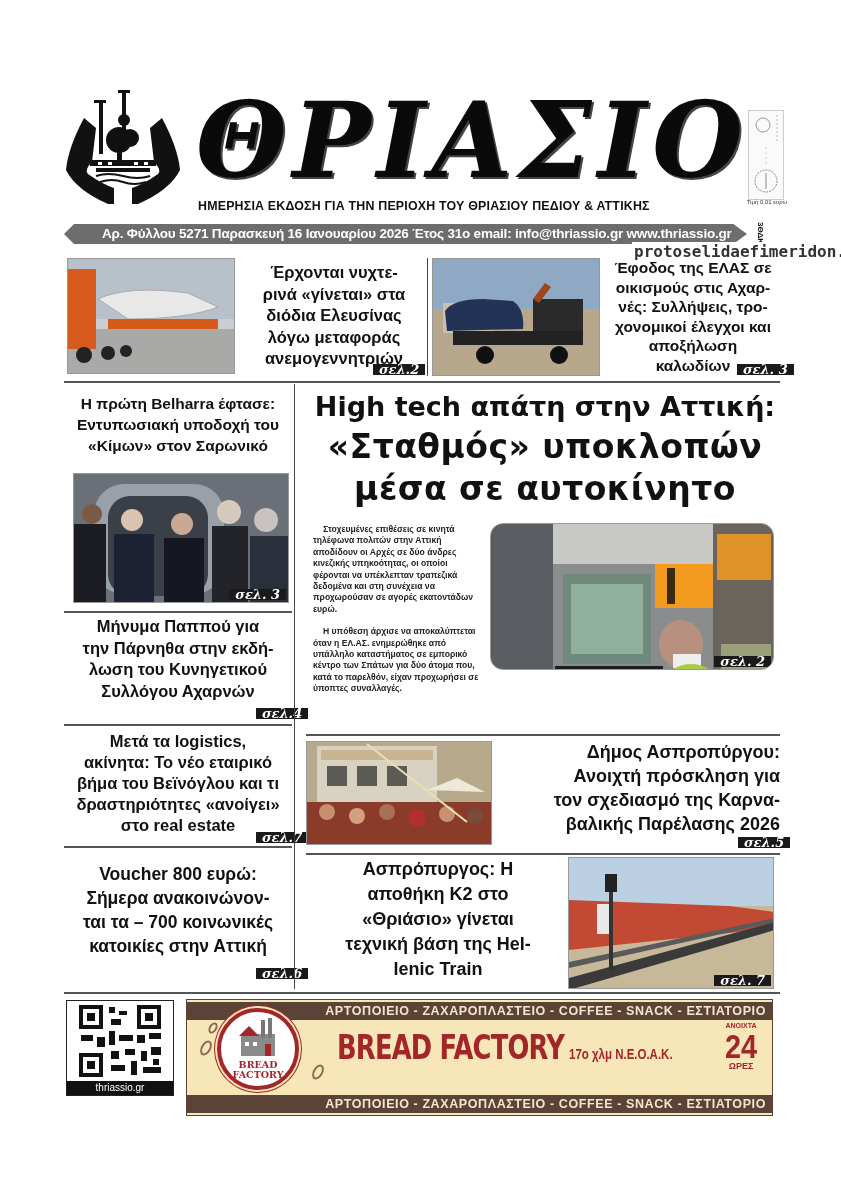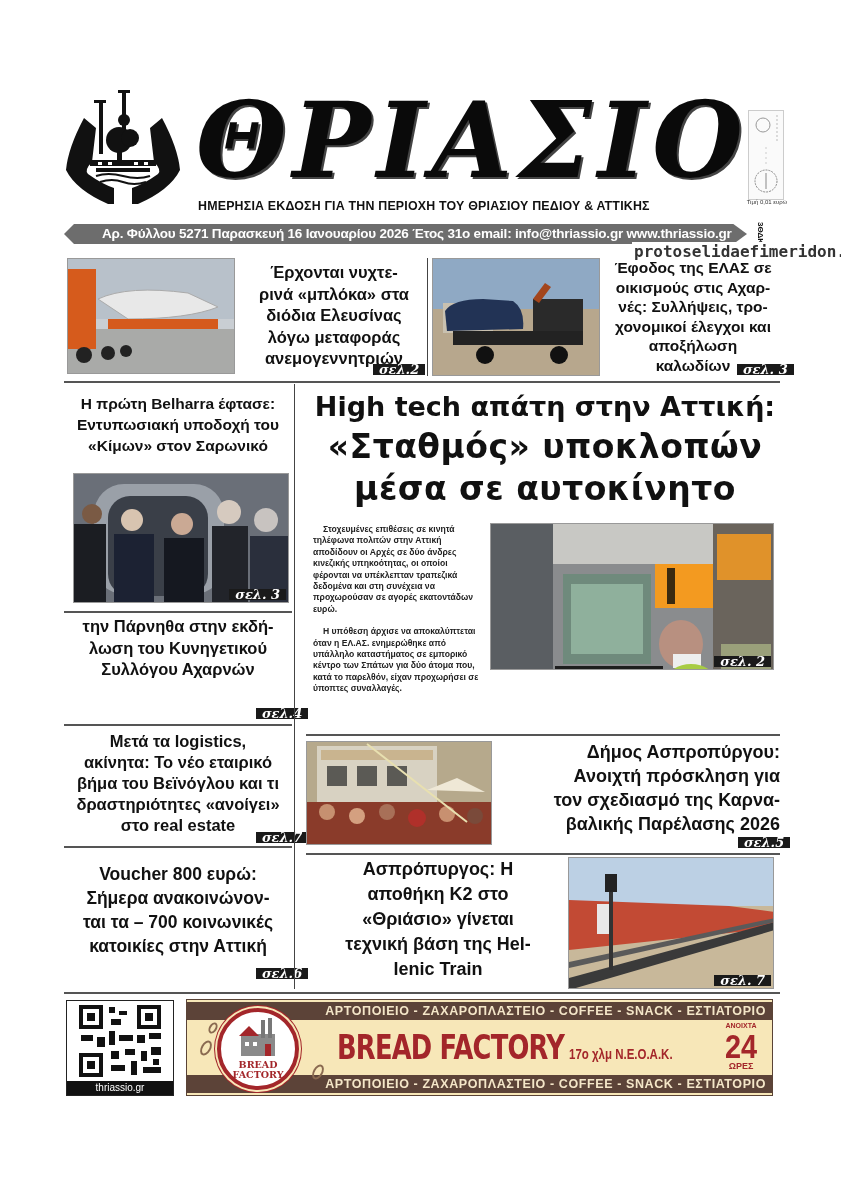--- a/index.html
+++ b/index.html
@@ -45,21 +45,21 @@
   .lead-title .l3 { font-size: 33px; line-height: 42px; letter-spacing: 0.5px; }
 
   .lead-body { left: 313px; top: 524px; width: 172px; font-size: 8.6px; line-height: 11.4px;
     font-weight: bold; color: #222; }
   .lead-body p { text-indent: 10px; margin-bottom: 11px; }
 
   
   .qr-box { left: 66px; top: 1000px; width: 108px; height: 96px; border: 1px solid #222; background: #f97316; }
   .qr-label { position: absolute; left: 0; bottom: 0; width: 100%; height: 14px; background: #111; color: #fff;
     font-size: 10px; text-align: center; line-height: 14px; }
-  .ad { left: 186px; top: 999px; width: 587px; height: 97px; background: #f7e7b8; border: 1px solid #5a4336; overflow: hidden; }
+  .ad { left: 186px; top: 999px; width: 587px; height: 117px; background: #f7e7b8; border: 1px solid #5a4336; overflow: hidden; }
   .ad-band { position: absolute; left: 0; width: 100%; height: 18px; background: #5c4338; color: #f4e6c8;
     font-weight: bold; font-size: 12.5px; line-height: 18px; text-align: right; padding-right: 6px;
     letter-spacing: 0.6px; font-stretch: condensed; white-space: nowrap; }
   .ad-band.top { top: 2px; }
   .ad-band.bottom { bottom: 2px; }
   .ad-circle { position: absolute; left: 30px; top: 8px; width: 82px; height: 82px; border-radius: 50%;
     background: #fff; border: 4px solid #a3262a; box-shadow: 0 0 0 2px #f7e7b8, 0 0 0 3px #a3262a; }
   .ad-circle-text { position: absolute; left: 0; top: 48px; width: 100%; text-align: center;
     font-family: "DejaVu Serif", serif; font-weight: bold; font-size: 9.5px; line-height: 10px; color: #a3262a; }
   .ad-brand { position: absolute; left: 150px; top: 28px; font-family: "DejaVu Sans", sans-serif;
@@ -129,21 +129,21 @@
     <path d="M30 40 Q60 26 120 34 L150 48 Q120 60 60 60 Z" fill="#e8e8e8" stroke="#aaa"></path>
     <rect x="40" y="60" width="110" height="10" fill="#d55a1c"></rect>
     <rect x="0" y="10" width="28" height="80" fill="#d65b1c"></rect>
     <circle cx="16" cy="96" r="8" fill="#222"></circle>
     <circle cx="40" cy="94" r="7" fill="#222"></circle>
     <circle cx="58" cy="92" r="6" fill="#222"></circle>
   </svg>
 </div>
 <div class="headline" style="left:242px; top:262px; width:184px; font-size:16.5px; line-height:21.5px;">
   <div>Έρχονται νυχτε-</div>
-  <div>ρινά «μπλόκα» στα</div>
+  <div>ρινά «γίνεται» στα</div>
   <div>διόδια Ελευσίνας</div>
   <div>λόγω μεταφοράς</div>
   <div>ανεμογεννητριών</div>
 </div>
 <div class="page-tag" style="left:373px; top:364px; right:auto; bottom:auto;">σελ.2</div>
 
 <div class="vr" style="left:427px; top:258px; height:118px;"></div>
 
 <div class="photo" style="left:432px; top:258px; width:168px; height:118px;">
   <svg width="168" height="118" viewBox="0 0 168 118">
@@ -190,20 +190,21 @@
     <circle cx="155" cy="38" r="12" fill="#d6cabf"></circle>
     <rect x="176" y="62" width="40" height="68" fill="#2a2f3c"></rect>
     <circle cx="192" cy="46" r="12" fill="#c8c3c0"></circle>
   </svg>
   <div class="page-tag">σελ. 3</div>
 </div>
 
 <div class="hr" style="left:64px; top:611px; width:228px; height:1.5px;"></div>
 
 <div class="headline" style="left:64px; top:616px; width:228px; font-size:16.5px; line-height:21.5px;">
+  <div>Μήνυμα Παππού για</div>
   <div>την Πάρνηθα στην εκδή-</div>
   <div>λωση του Κυνηγετικού</div>
   <div>Συλλόγου Αχαρνών</div>
 </div>
 <div class="page-tag" style="left:256px; top:708px; right:auto; bottom:auto;">σελ.4</div>
 
 <div class="hr" style="left:64px; top:724px; width:228px; height:1.5px;"></div>
 
 <div class="headline" style="left:64px; top:731px; width:228px; font-size:16.5px; line-height:21px;">
   <div>Μετά τα logistics,</div>
@@ -230,21 +231,21 @@
   <div class="l1">High tech απάτη στην Αττική:</div>
   <div class="l2">«Σταθμός» υποκλοπών</div>
   <div class="l3">μέσα σε αυτοκίνητο</div>
 </div>
 
 <div class="abs lead-body">
   <p>Στοχευμένες επιθέσεις σε κινητά τηλέφωνα πολιτών στην Αττική αποδίδουν οι Αρχές σε δύο άνδρες κινεζικής υπηκοότητας, οι οποίοι φέρονται να υπέκλεπταν τραπεζικά δεδομένα και στη συνέχεια να προχωρούσαν σε αγορές εκατοντάδων ευρώ.</p>
   <p>Η υπόθεση άρχισε να αποκαλύπτεται όταν η ΕΛ.ΑΣ. ενημερώθηκε από υπάλληλο καταστήματος σε εμπορικό κέντρο των Σπάτων για δύο άτομα που, κατά το παρελθόν, είχαν προχωρήσει σε ύποπτες συναλλαγές.</p>
 </div>
 
-<div class="photo" style="left:490px; top:523px; width:284px; height:147px;">
+<div class="photo" style="left:490px; top:523px; width:284px; height:147px;border-radius:13px;">
   <svg width="284" height="197" viewBox="0 0 284 197">
     <rect width="284" height="197" fill="#8a8c8e"></rect>
     <rect x="0" y="0" width="62" height="197" fill="#5a5e62"></rect>
     <rect x="62" y="0" width="160" height="40" fill="#c8c8c4"></rect>
     <rect x="72" y="50" width="88" height="90" fill="#6f8a7c"></rect>
     <rect x="80" y="60" width="72" height="70" fill="#8fb09c"></rect>
     <rect x="164" y="40" width="58" height="44" fill="#f39a20"></rect>
     <rect x="176" y="44" width="8" height="36" fill="#3a2a10"></rect>
     <rect x="64" y="142" width="108" height="28" fill="#1e1e1e"></rect>
     <ellipse cx="190" cy="120" rx="22" ry="24" fill="#b89080"></ellipse>

